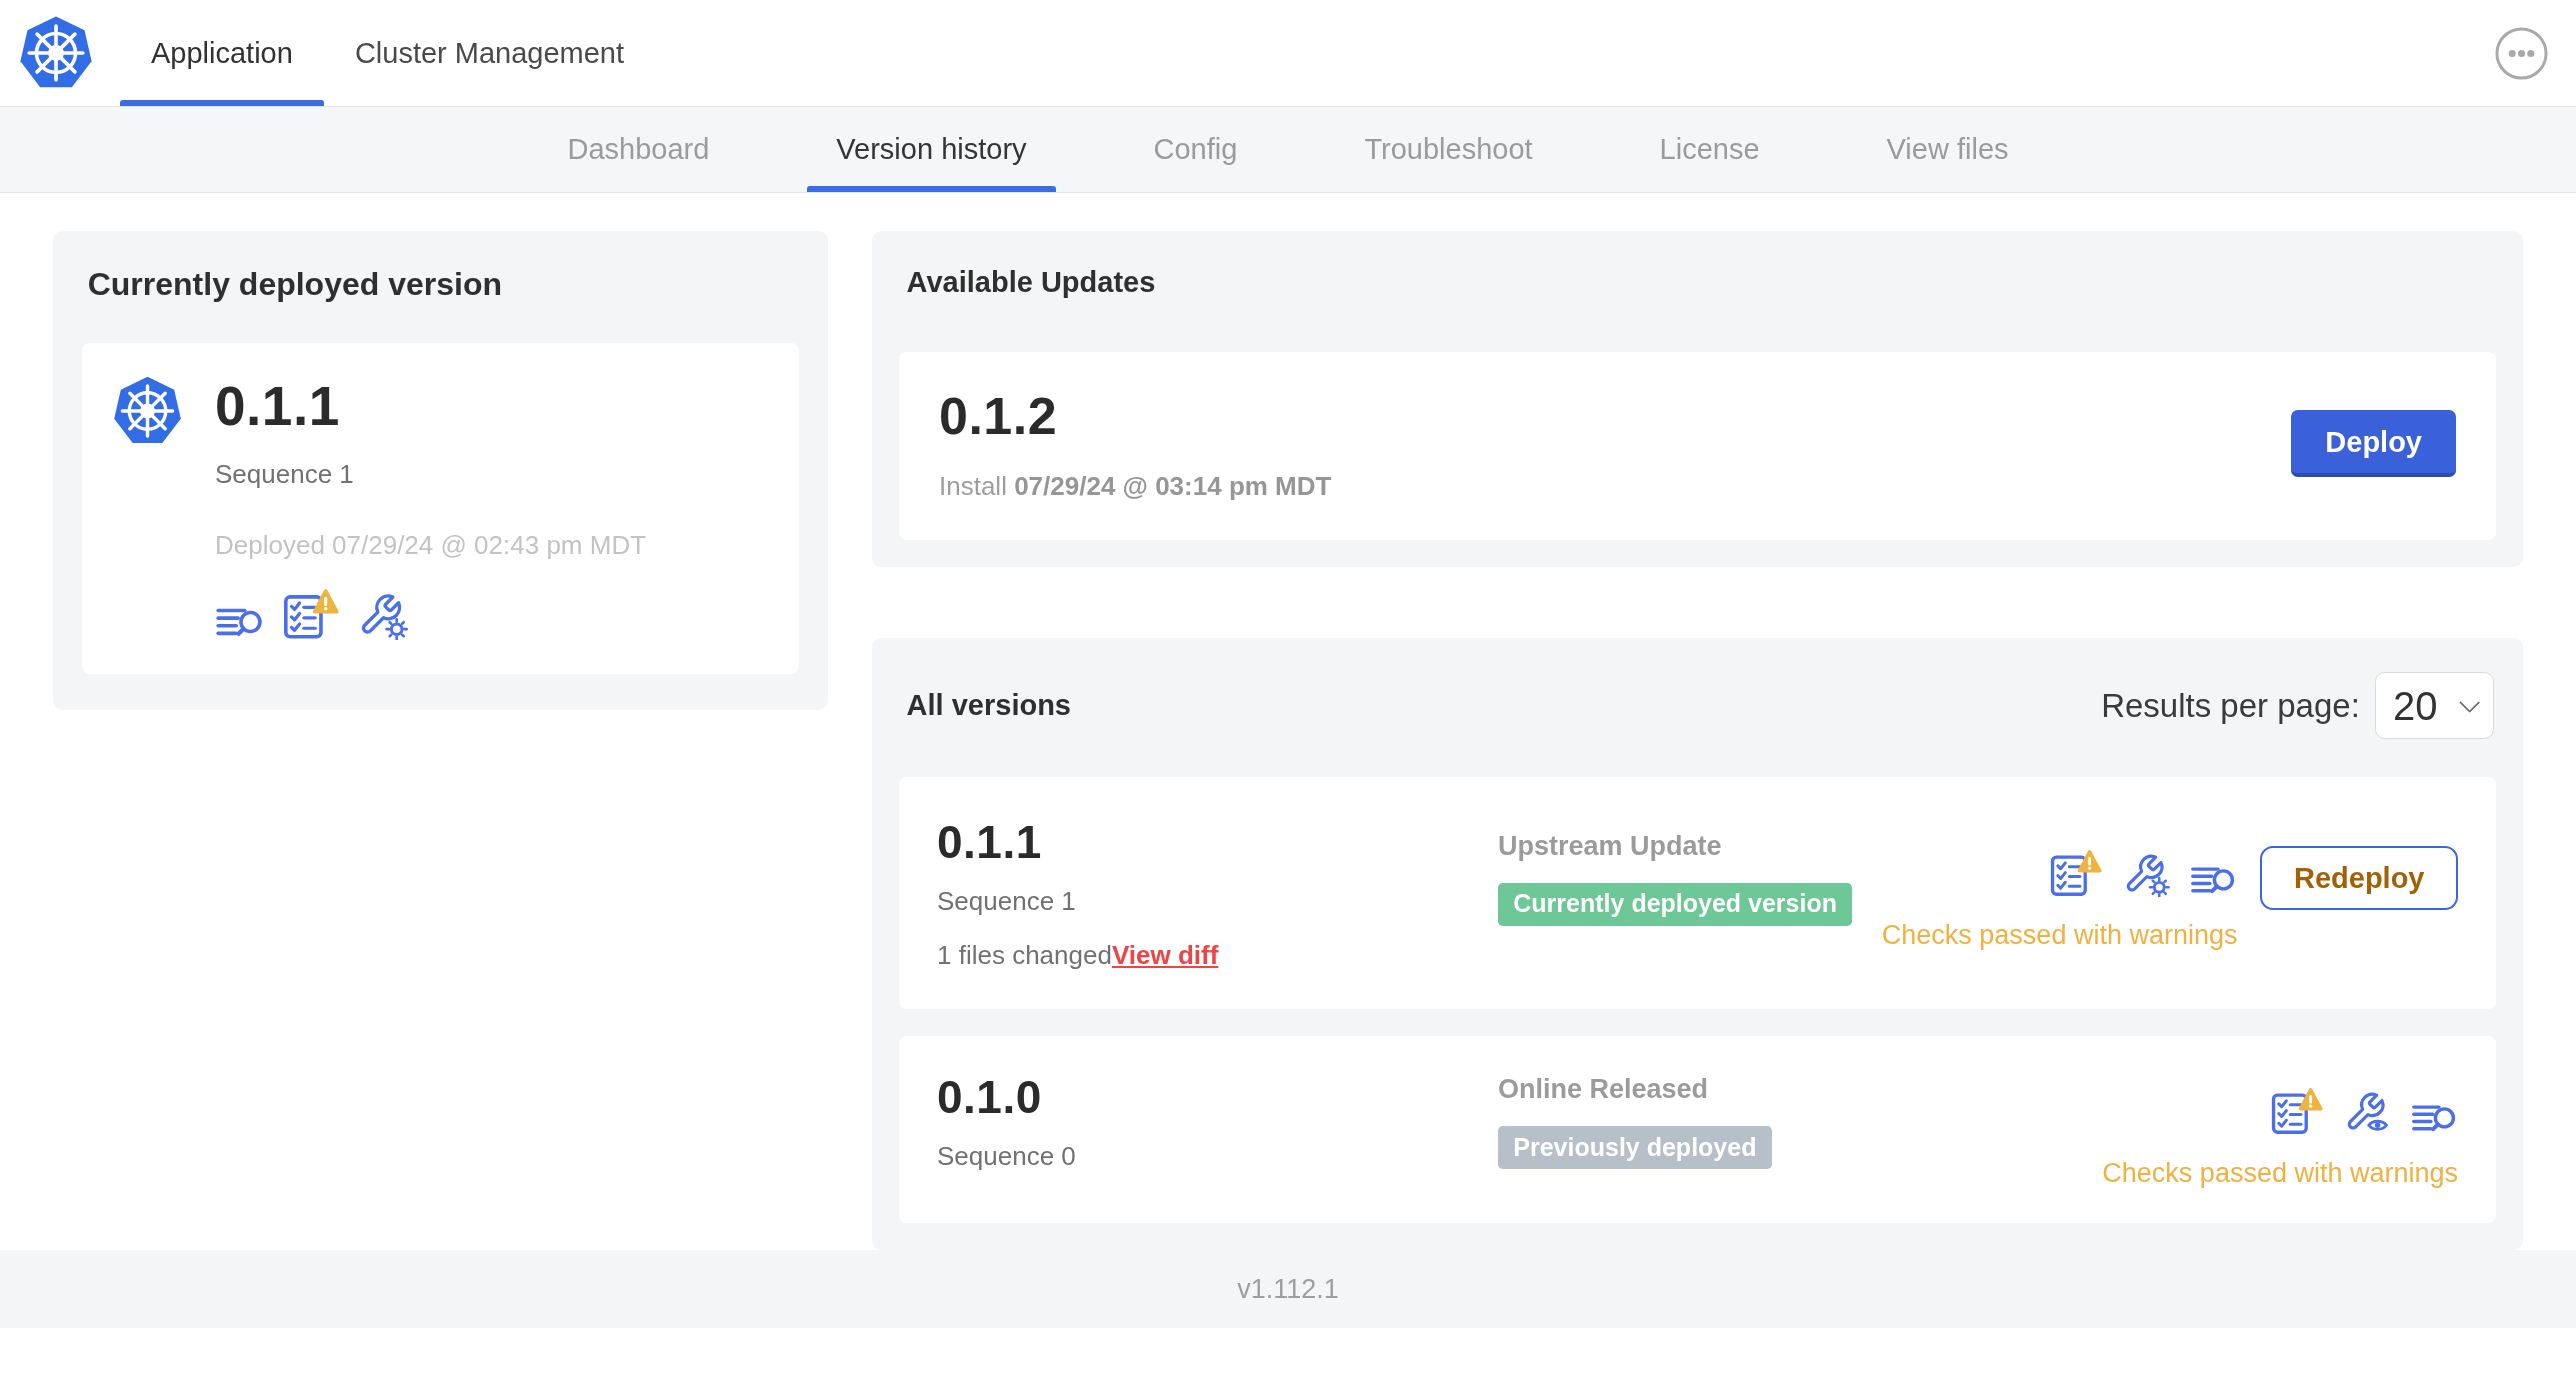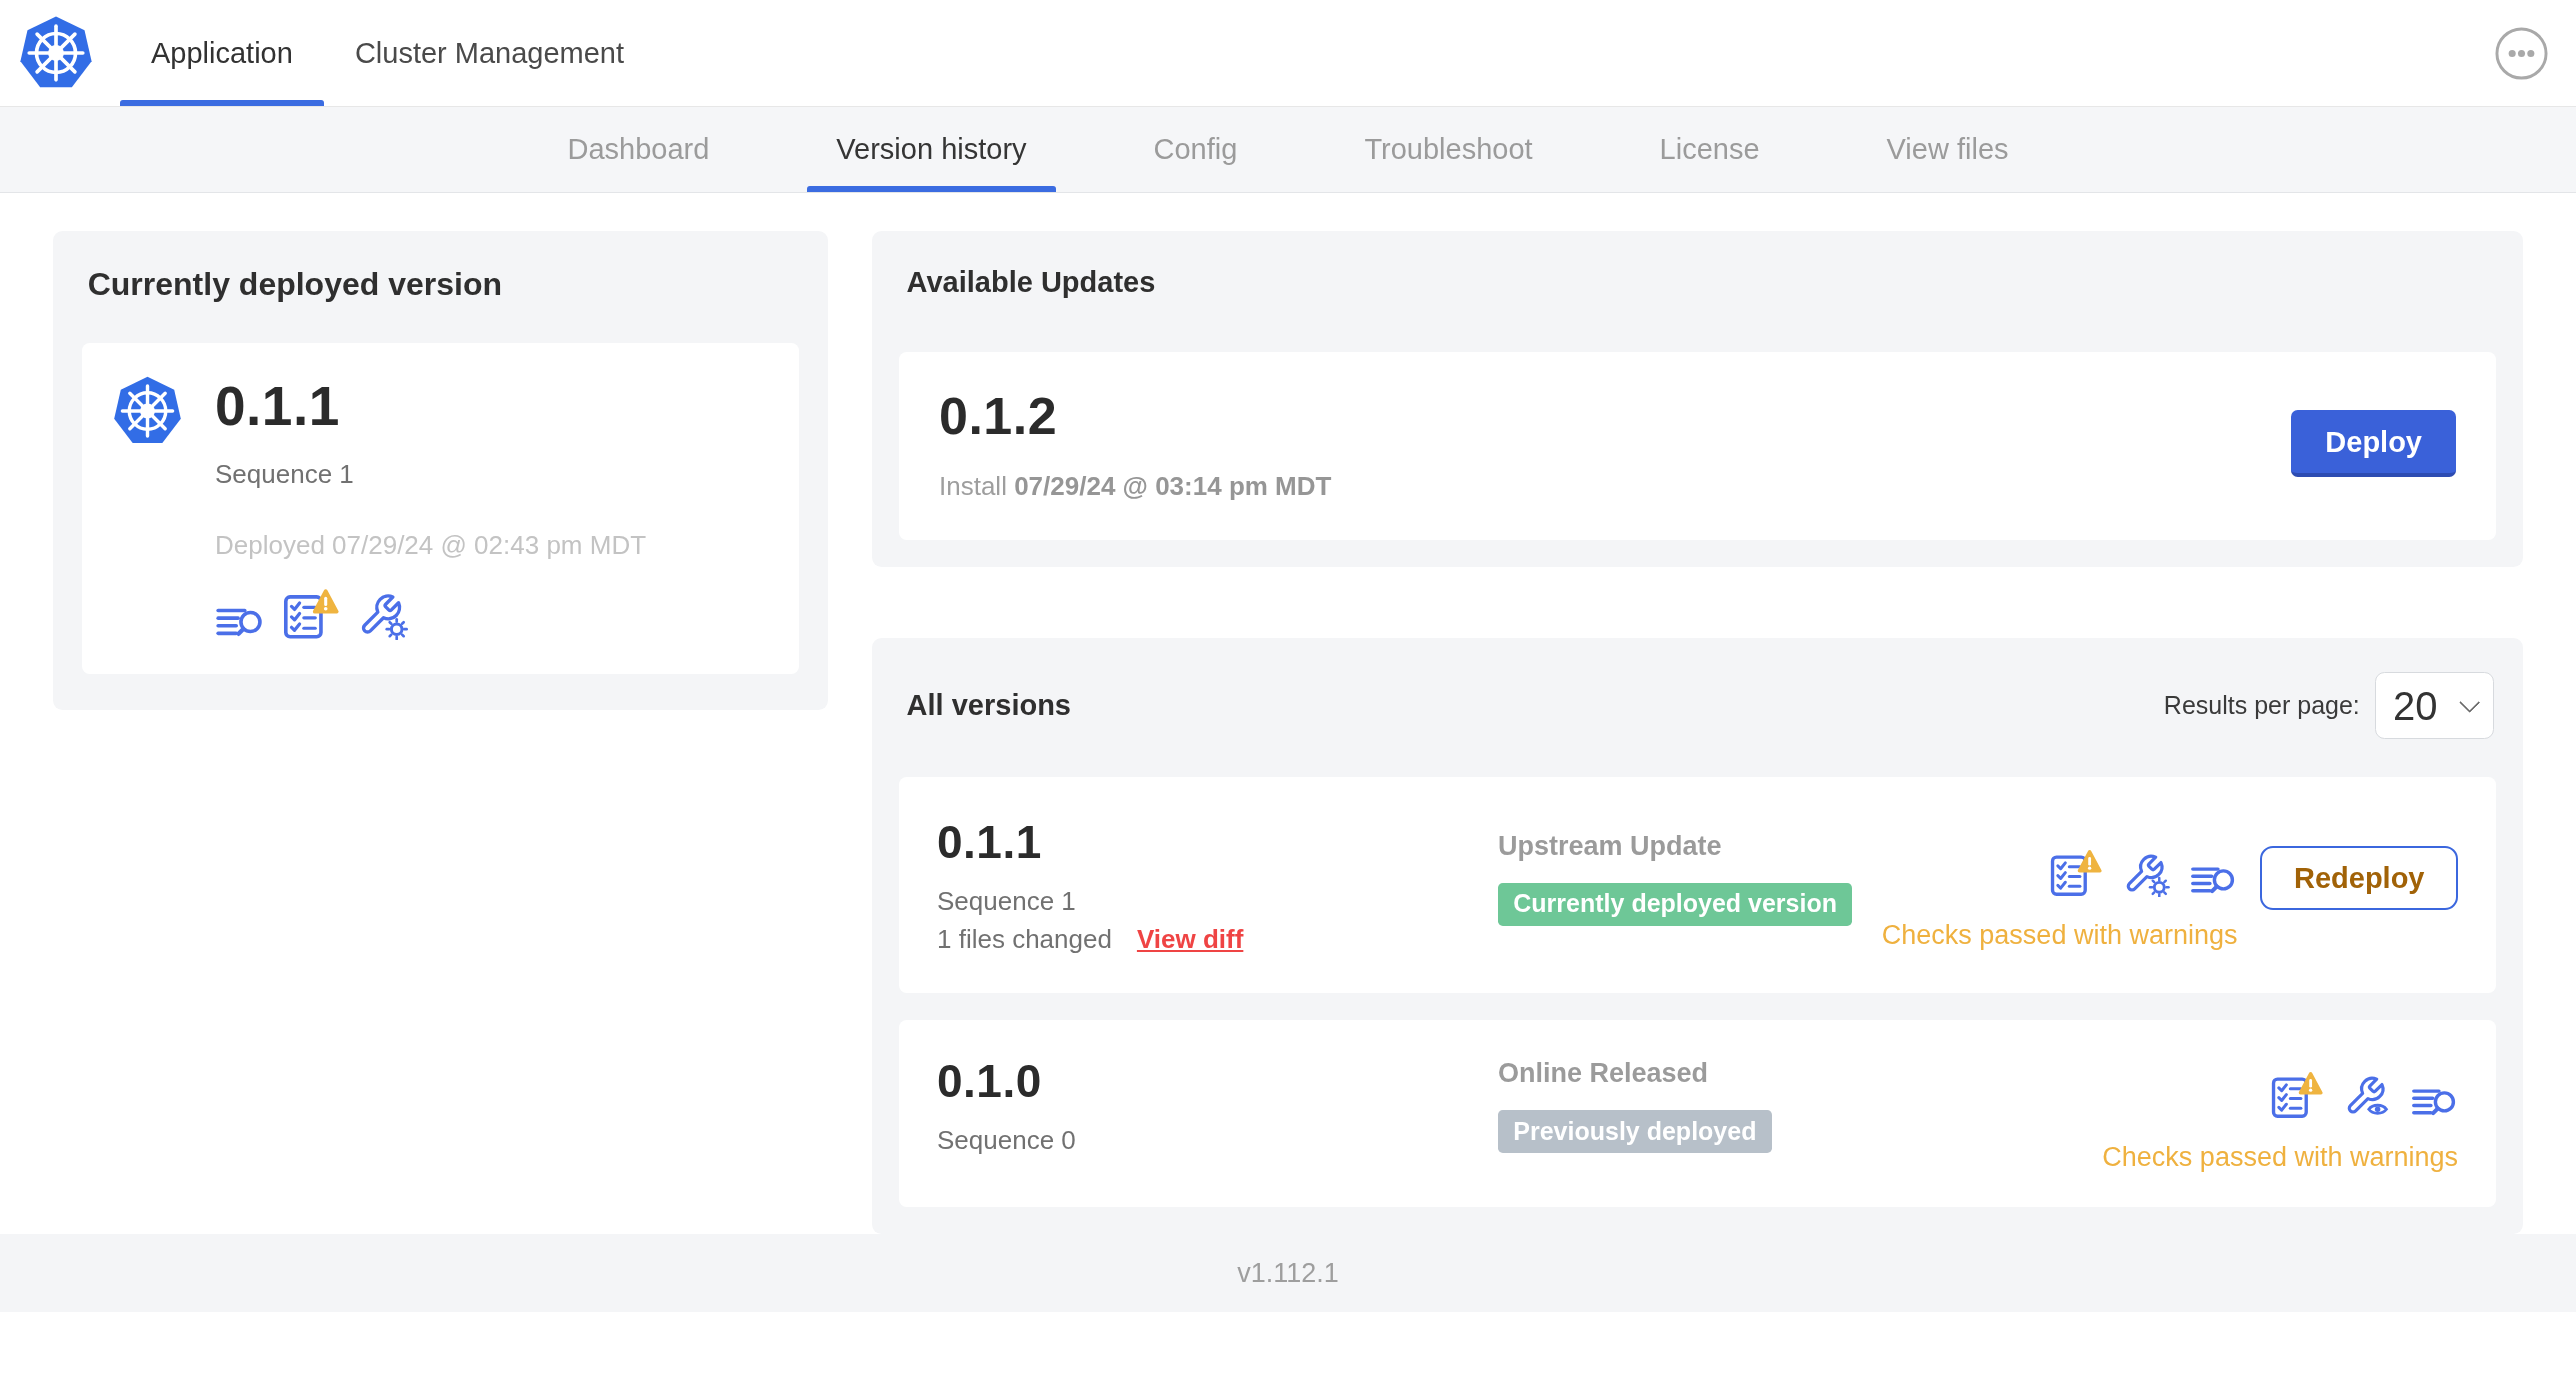--- a/index.html
+++ b/index.html
@@ -83,42 +83,42 @@
   .deploy-btn {
     background: #3a61d9; color: #fff; font-family: inherit; font-size: 29px; font-weight: 700;
     border: none; border-bottom: 4.8px solid #2d4cb2; border-radius: 6.7px;
     padding: 16px 34px 14.3px; cursor: pointer;
   }
 
   .versions-card { padding: 29px 27px 27px; }
   .versions-head { display: flex; align-items: center; justify-content: space-between; margin: 5.7px 1.9px 38px 7.6px; }
   .versions-head h2 { font-size: 29px; font-weight: 600; color: #2f2f2f; }
   .perpage { display: flex; align-items: center; gap: 15.3px; }
-  .perpage-label { font-size: 25px; color: #3a3a3a; }
+  .perpage-label { font-size: 33px; color: #3a3a3a; }
   .select-wrap { position: relative; display: inline-flex; }
   .select-wrap select {
     appearance: none; -webkit-appearance: none;
     font-family: inherit; font-size: 40px; color: #333;
     background: #fff; border: 1.9px solid #d7dade; border-radius: 9.5px;
     padding: 10.5px 55px 10.5px 17px; cursor: pointer; outline: none;
   }
   .select-chevron {
     position: absolute; right: 17px; top: 50%; width: 15.3px; height: 15.3px;
     border-right: 2.9px solid #6b6b6b; border-bottom: 2.9px solid #6b6b6b;
     transform: translateY(-72%) rotate(45deg); pointer-events: none; border-radius: 1px;
   }
 
   .version-row {
     background: #fff; border-radius: 7.6px; padding: 38px;
     display: grid; grid-template-columns: 561px 1fr auto; align-items: flex-start;
   }
   .version-row + .version-row { margin-top: 27px; }
   .vr-version { font-size: 46px; font-weight: 700; color: #2b2b2b; letter-spacing: 0.5px; }
   .vr-sequence { font-size: 26px; color: #717171; margin-top: 17px; }
-  .vr-files { font-size: 26px; color: #717171; margin-top: 7px; display: flex; gap: 25px; align-items: baseline; }
+  .vr-files { font-size: 26px; color: #717171; margin-top: 23px; display: flex; align-items: baseline; }
   .diff-link { color: #ef4444; font-weight: 700; text-decoration: underline; cursor: pointer; }
   .vr-mid { margin-top: 15.3px; }
   .vr-source { font-size: 27px; font-weight: 700; color: #9b9b9b; }
   .badge {
     display: inline-block; margin-top: 21px; font-size: 25px; font-weight: 700; color: #fff;
     padding: 6.7px 15.3px 7.6px; border-radius: 4.8px; white-space: nowrap;
   }
   .badge-green { background: #6ec797; }
   .badge-gray  { background: #b7c0c9; }
   .vr-right { display: flex; align-items: flex-start; gap: 23px; }

